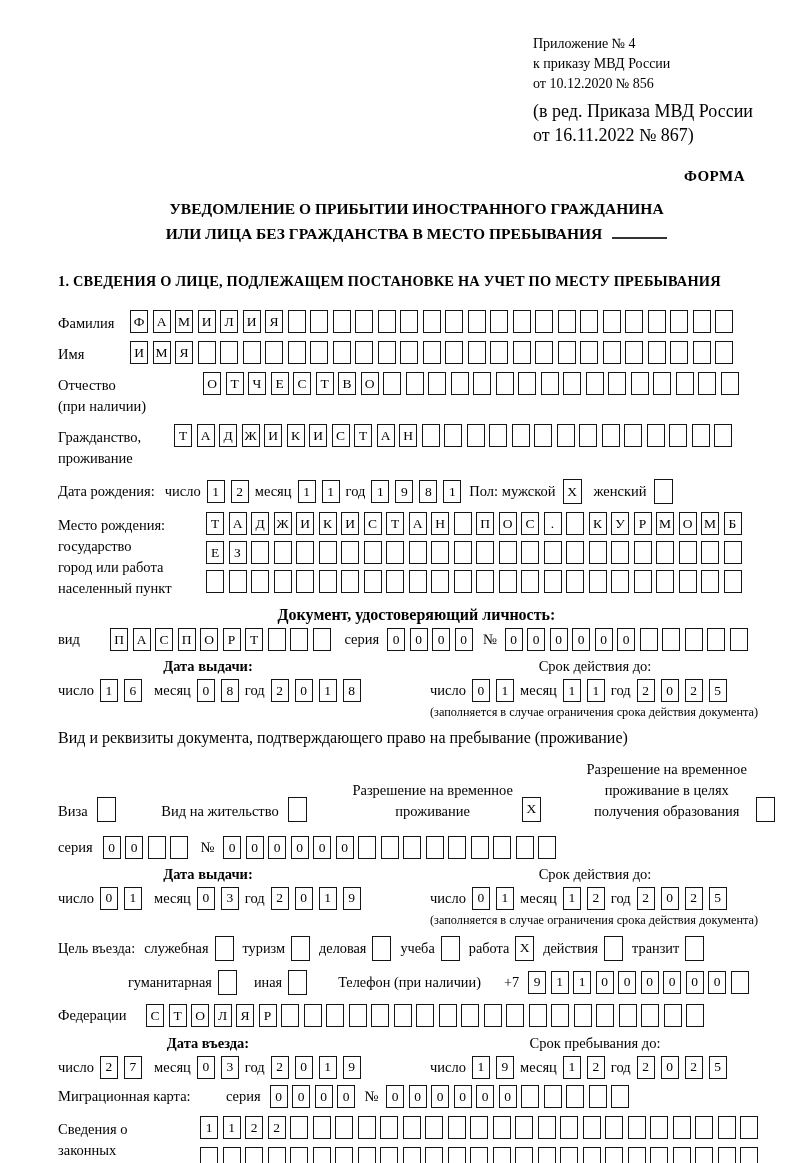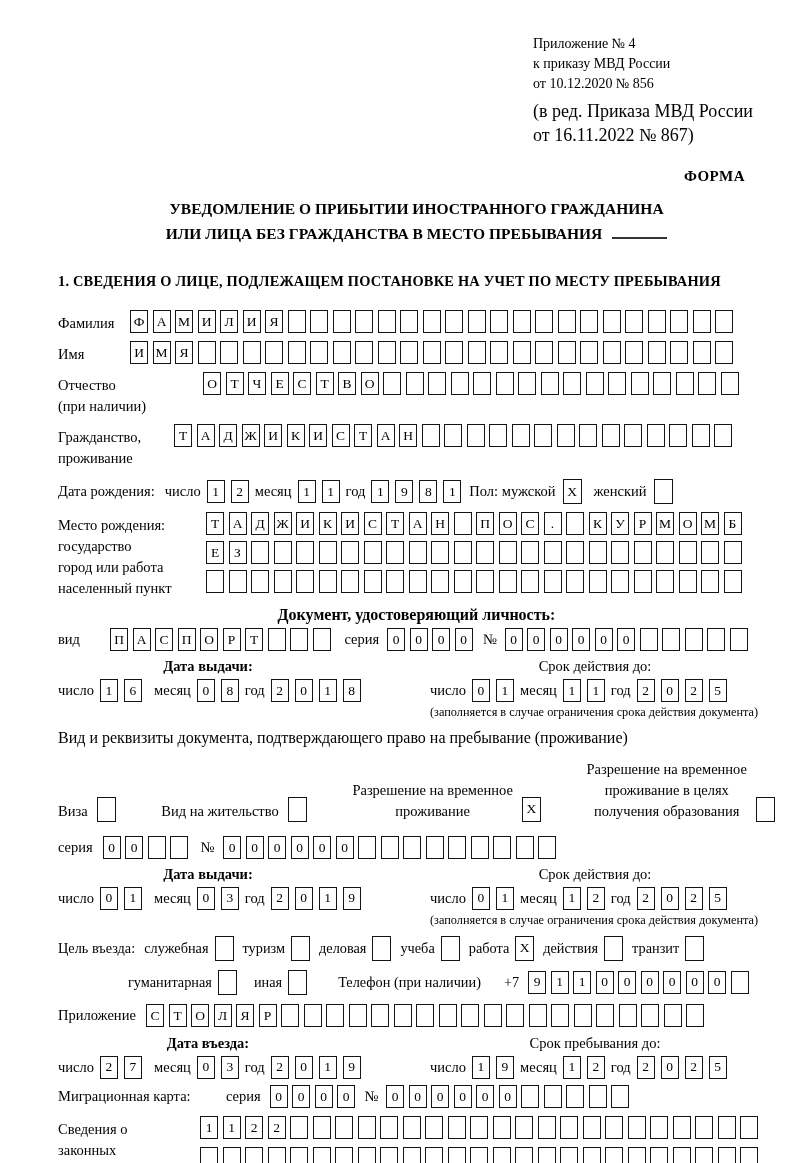--- a/index.html
+++ b/index.html
@@ -626,21 +626,21 @@
         <span class="cell">0</span>
         <span class="cell">0</span>
         <span class="cell">0</span>
         <span class="cell">0</span>
         <span class="cell">0</span>
         <span class="cell"></span>
       </span>
   </div>
 
   <div class="frow" style="align-items:center;">
-    <span class="flabel lw-prof" style="padding-top:0;">Приложение</span>
+    <span class="flabel lw-prof" style="padding-top:0;">Федерации</span>
     <span class="cells">
         <span class="cell">С</span>
         <span class="cell">Т</span>
         <span class="cell">О</span>
         <span class="cell">Л</span>
         <span class="cell">Я</span>
         <span class="cell">Р</span>
         <span class="cell"></span>
         <span class="cell"></span>
         <span class="cell"></span>

